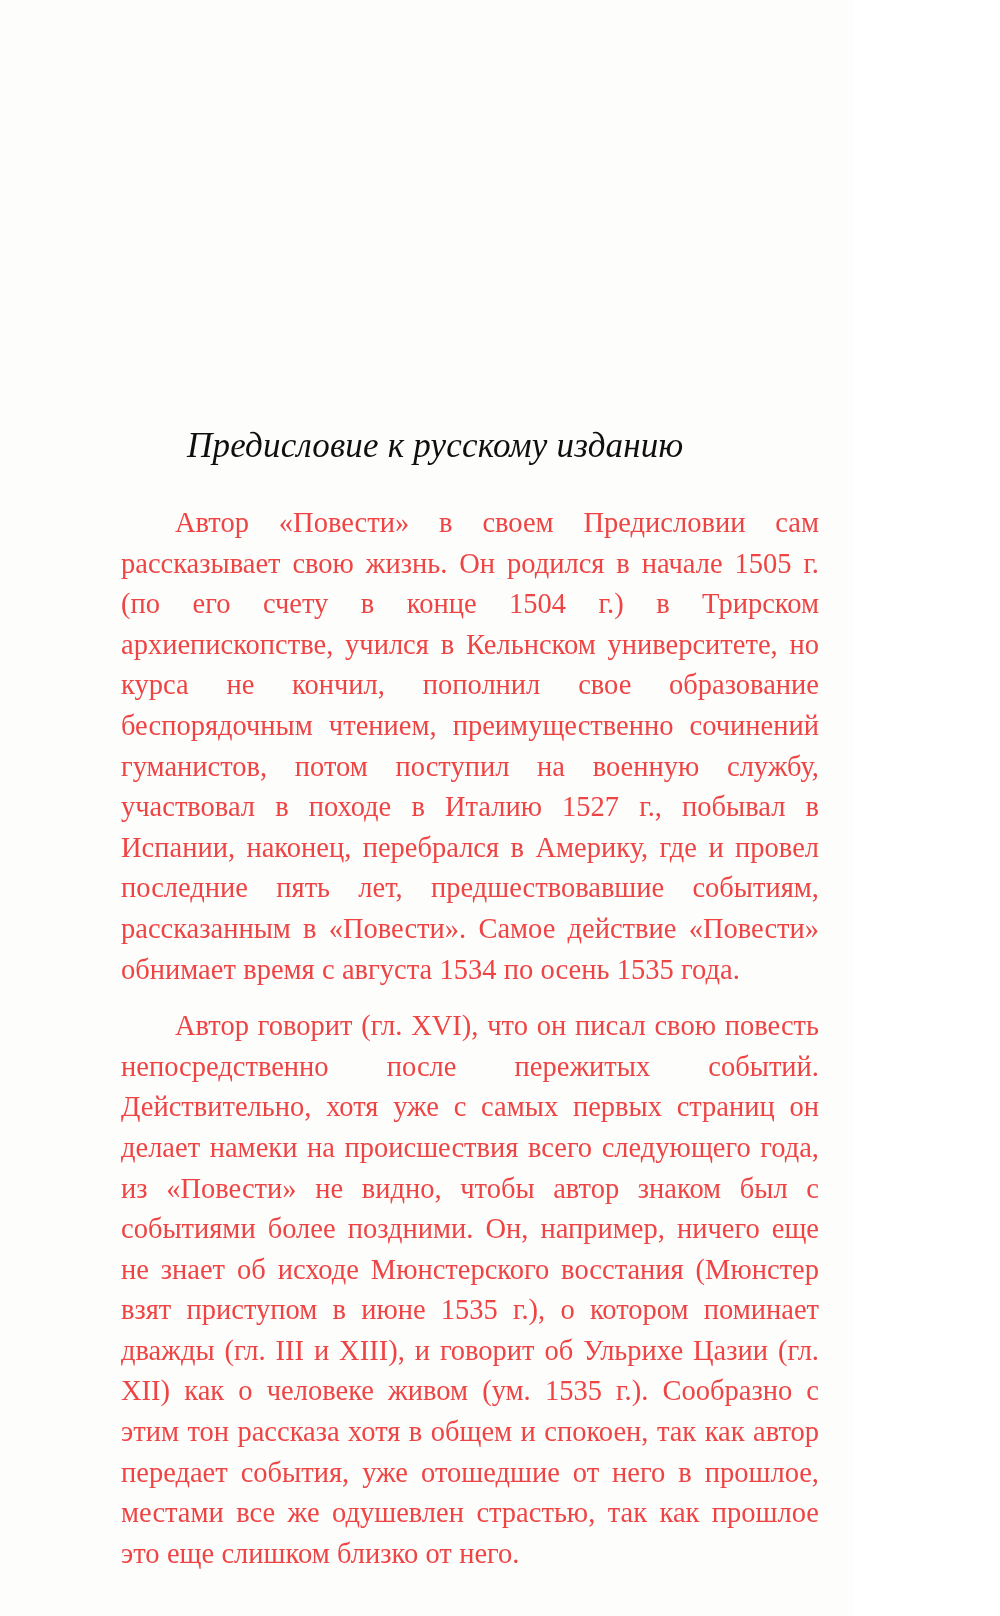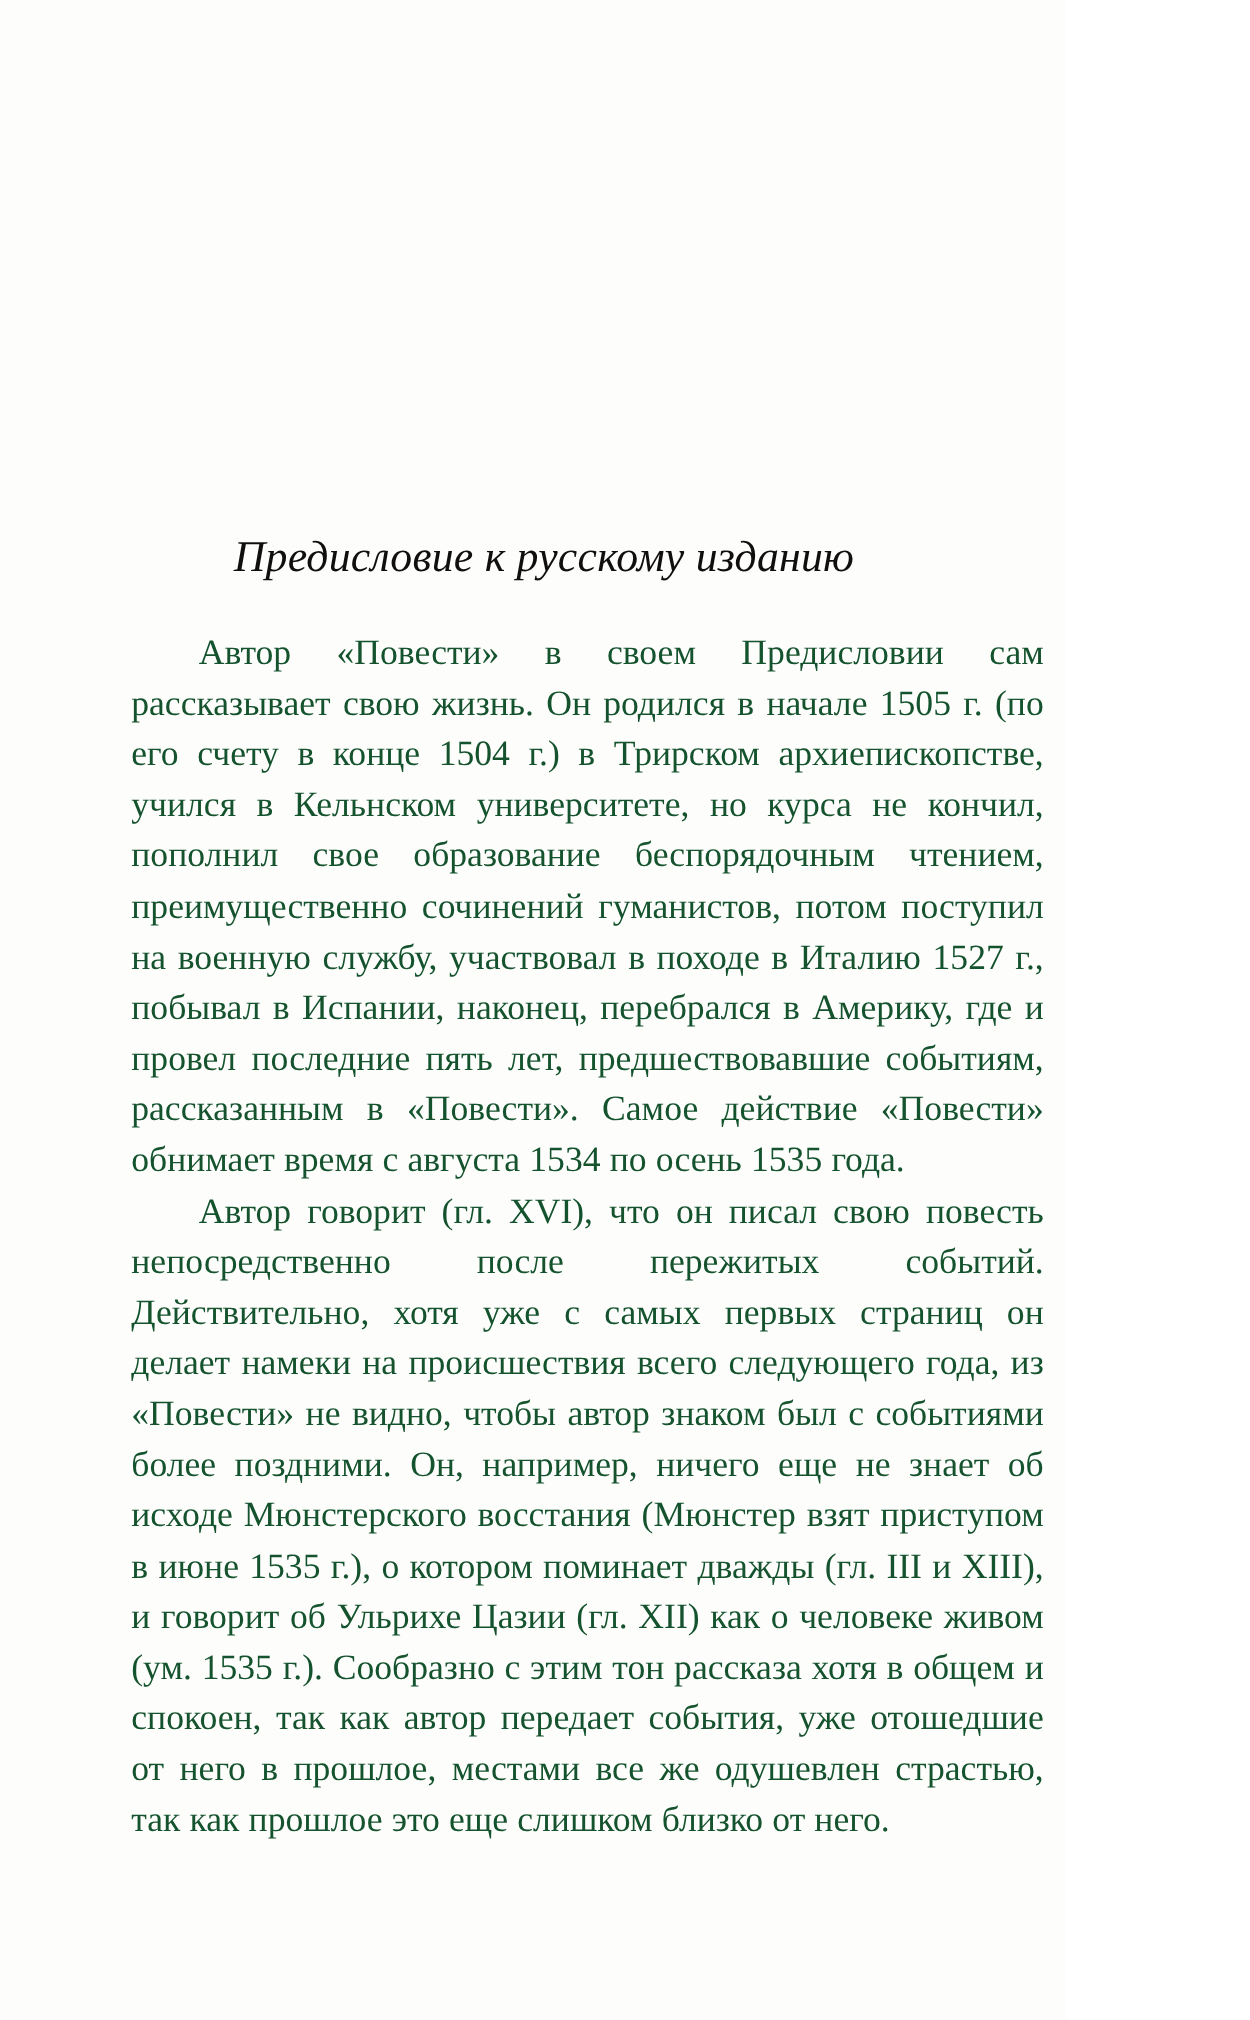--- a/index.html
+++ b/index.html
@@ -33,28 +33,28 @@
     font-style: italic;
     font-size: 35px;
     line-height: 1.2;
     margin: 0 0 36px 0;
     padding-left: 82px;
     letter-spacing: 0.2px;
     font-weight: normal;
     color: #100f0d;
   }
   .para {
-    margin: 0;
+    margin: 16px;
     font-size: 28.5px;
     line-height: 40.6px;
     text-align: justify;
     text-indent: 54px;
     text-justify: inter-word;
     word-spacing: 0.2px;
-    color: #14532d;
+    color: #ef4444;
   }
   .para + .para {
     margin-top: 0;
   }
 </style>
 </head>
 <body>
 
 <div class="page">
   <div class="content">

